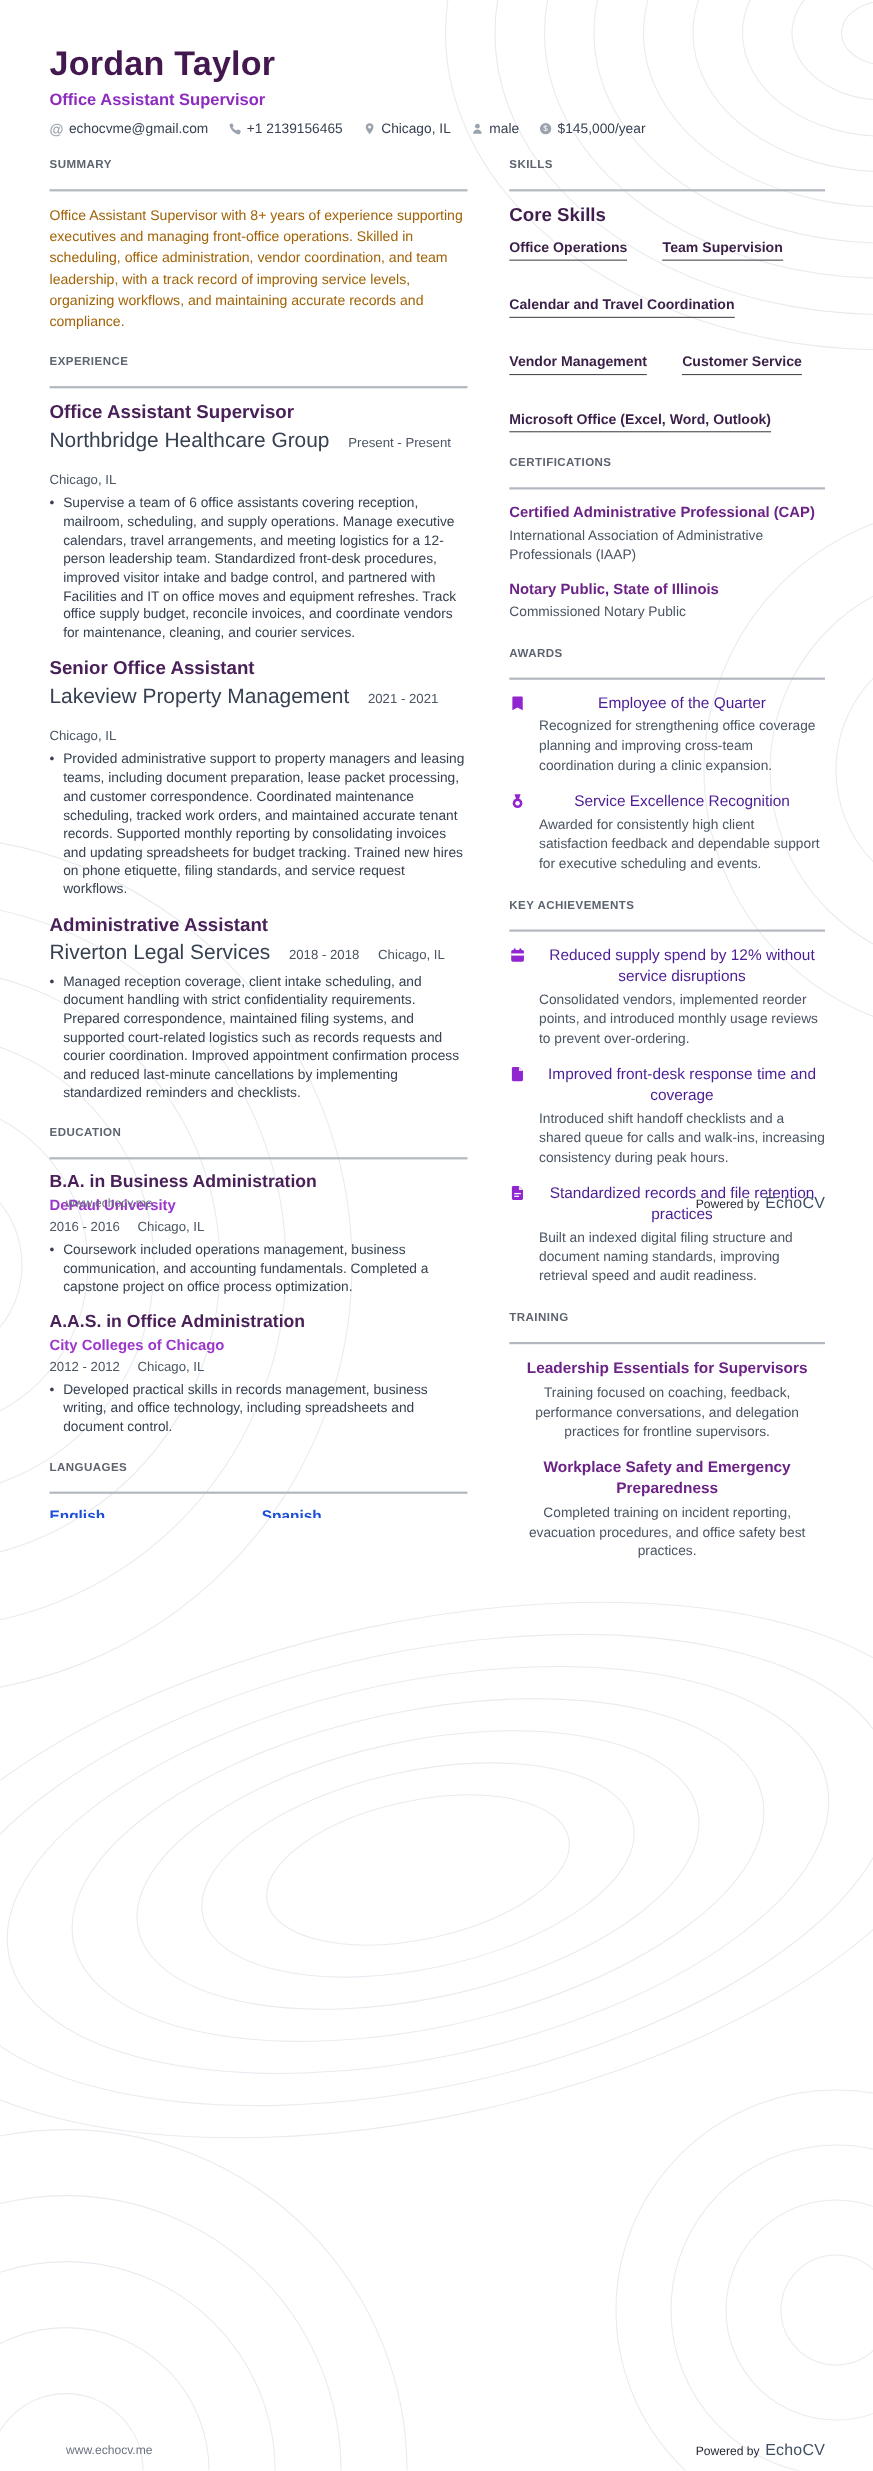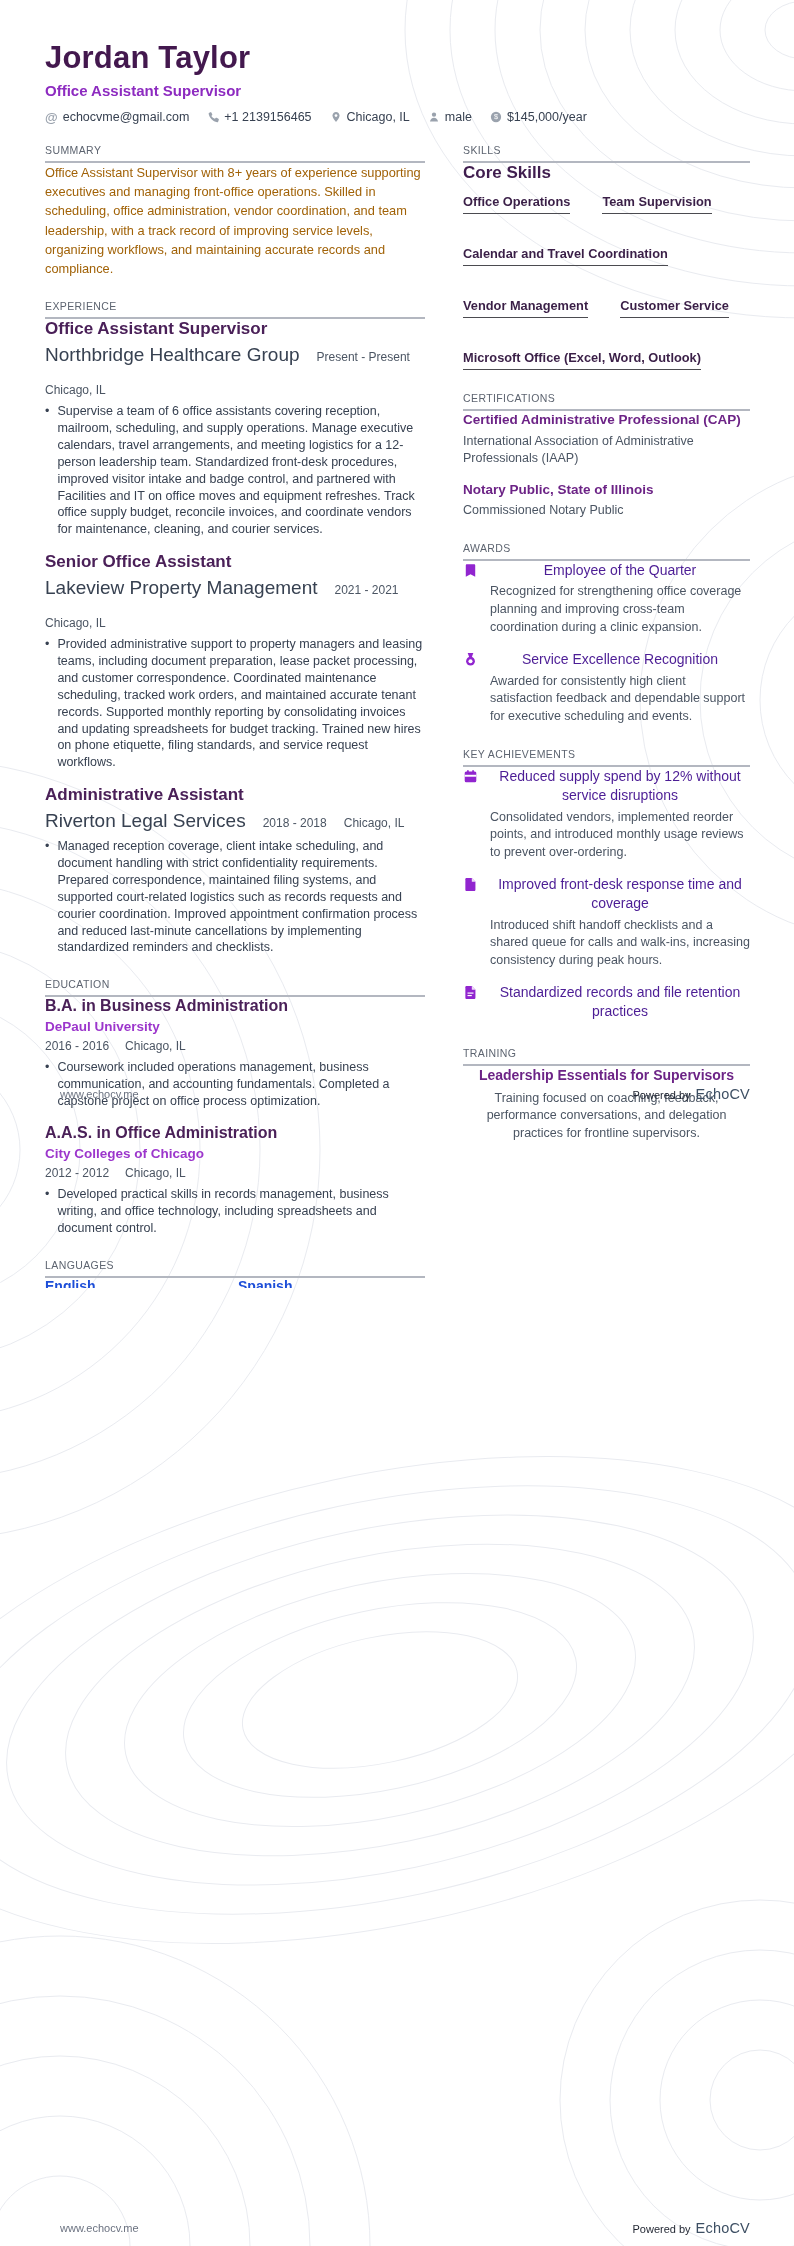--- a/index.html
+++ b/index.html
@@ -18,21 +18,21 @@
   .contact { display:flex; align-items:center; gap:5px; font-size:12.5px; color:#374151; }
   .contact .at { color:#9aa2ad; font-size:13px; font-weight:700; line-height:1; }
   .ci { width:12px; height:12px; fill:#9aa2ad; display:block; }
 
   .columns { display:flex; gap:38px; margin-top:20px; align-items:flex-start; }
   .col-left { flex:0 0 380px; width:380px; }
   .col-right { flex:1; min-width:0; }
 
   .section { margin-bottom:22px; }
   .sec-label { font-size:10.5px; letter-spacing:.4px; color:#5d6470;
-    padding-bottom:5px; border-bottom:2px solid #b3b7c0; margin-bottom:0; font-weight:400; }
+    padding-bottom:16px; border-bottom:2px solid #b3b7c0; margin-bottom:12px; font-weight:700; }
 
   .summary-text { font-size:12.8px; line-height:1.5; color:#a16207; }
 
   .job { margin-bottom:14px; }
   .job-title { font-size:17px; font-weight:700; color:#4a2058; margin-bottom:5px; }
   .job-meta { display:flex; align-items:baseline; gap:17px; margin-bottom:6px; flex-wrap:wrap; }
   .company { font-size:19px; font-weight:500; color:#374151; }
   .dates,.loc { font-size:12px; color:#4b5563; }
   .bullet { display:flex; gap:8px; font-size:12.5px; line-height:1.35; color:#374151; }
   .bullet .dot { flex:0 0 auto; }
@@ -343,29 +343,34 @@
           <div class="ricon">
             <svg class="pi" viewBox="0 0 14 14">
                 <path d="M3.4 1h4.8l3.4 3.4v7.4c0 .7-.5 1.2-1.2 1.2H3.4c-.7 0-1.2-.5-1.2-1.2V2.2C2.2 1.5 2.7 1 3.4 1z"></path>
                 <path d="M8.2 1l3.4 3.4H8.2z" fill="#fff" opacity="0.85"></path>
                 <rect x="4.2" y="7" width="5.6" height="1.1" fill="#fff"></rect>
                 <rect x="4.2" y="9.3" width="4" height="1.1" fill="#fff"></rect>
               </svg>
           </div>
           <div>
             <div class="ritem-title">Standardized records and file retention practices</div>
+            <div class="ritem-desc">Built an indexed digital filing structure and document naming standards, improving retrieval speed and audit readiness.</div>
           </div>
         </div>
       </div>
 
       <div class="section">
         <div class="sec-label">TRAINING</div>
         <div class="training-item">
           <div class="training-title">Leadership Essentials for Supervisors</div>
           <div class="training-desc">Training focused on coaching, feedback, performance conversations, and delegation practices for frontline supervisors.</div>
+        </div>
+        <div class="training-item">
+          <div class="training-title">Workplace Safety and Emergency Preparedness</div>
+          <div class="training-desc">Completed training on incident reporting, evacuation procedures, and office safety best practices.</div>
         </div>
       </div>
 
     </div>
   </div>
 </div>
 
 <div class="page-footer f-mid">
   <span class="f-site">www.echocv.me</span>
   <span class="f-powered">

